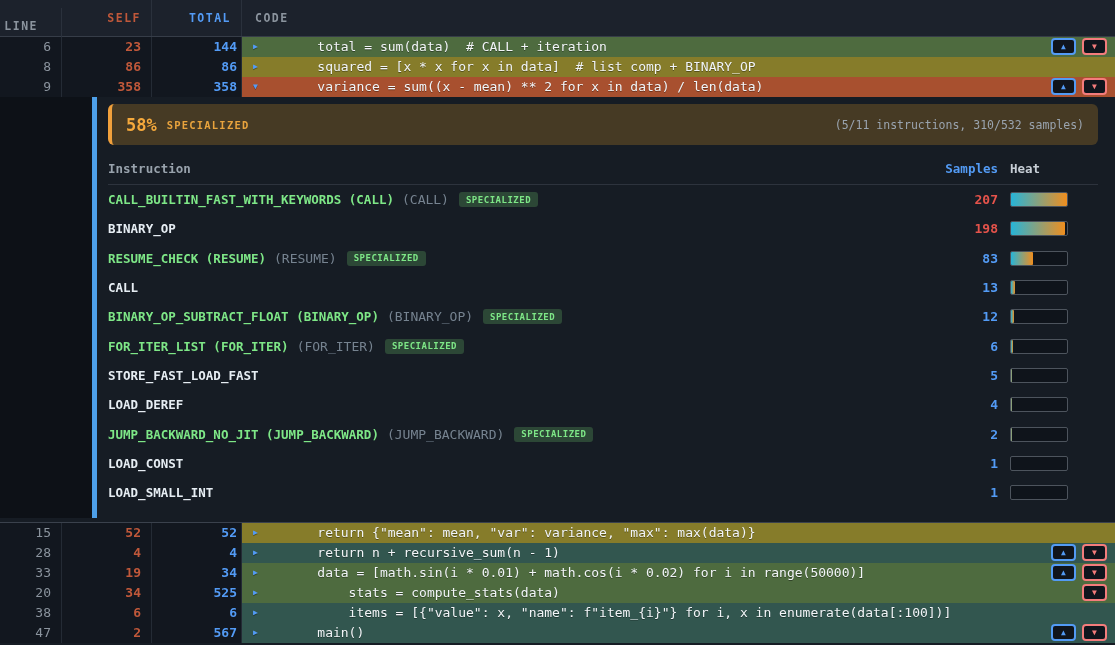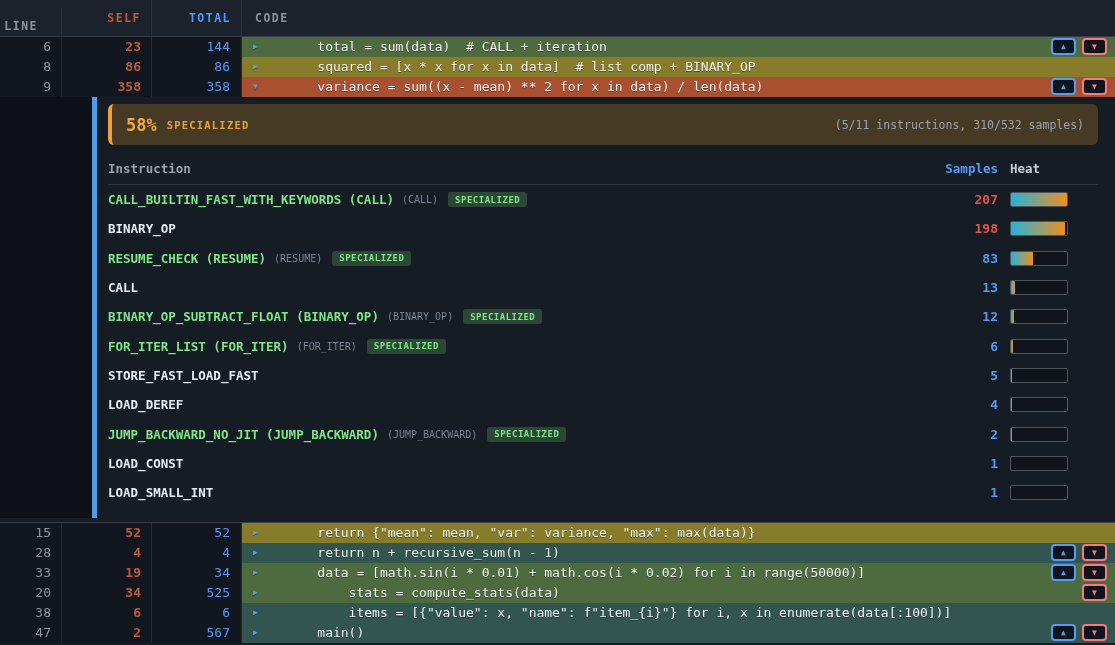--- a/index.html
+++ b/index.html
@@ -20,21 +20,21 @@
   .hc.self  { width:90px;  padding-right:10px; border-right:1px solid #2a313c; color:#c0583a; }
   .hc.total { width:90px;  padding-right:10px; border-right:1px solid #2a313c; color:#539bf5; }
   .hc.code  { flex:1; justify-content:flex-start; padding-left:13px; }
   
   .row { display:flex; height:20px; font-size:13px; }
   .cell { height:20px; line-height:20px; }
   .cell.line  { width:62px; text-align:right; padding-right:10px; color:#8b949e;
                 background:#12171f; border-right:1px solid #242b35; }
   .cell.self  { width:90px; text-align:right; padding-right:10px; color:#c0583a; font-weight:bold;
                 background:#12171f; border-right:1px solid #242b35; }
-  .cell.total { width:90px; text-align:right; padding-right:11px; color:#539bf5; font-weight:normal;
+  .cell.total { width:90px; text-align:right; padding-right:4px; color:#539bf5; font-weight:bold;
                 background:#12171f; border-right:1px solid #242b35; }
   .cell.code  { flex:1; position:relative; color:#f2f5f8; text-shadow:0 1px 0 rgba(0,0,0,0.35); }
   .exp { position:absolute; left:11px; top:0; line-height:20px; font-size:8px; color:#539bf5; }
   .src { margin:0; padding-left:44px; white-space:pre; font-family:inherit; font-size:13px; line-height:20px; }
   .btns { position:absolute; right:8px; top:1px; display:flex; gap:6px; }
   .mbtn { width:25px; height:17px; padding:0; border-radius:4px; background:#10151d;
           display:flex; align-items:center; justify-content:center; font-size:8px; cursor:pointer;
           font-family:inherit; line-height:1; }
   .mbtn.up   { border:2px solid #539bf5; color:#539bf5; }
   .mbtn.down { border:2px solid #f47c7c; color:#f47c7c; }
@@ -50,21 +50,21 @@
   .psummary { margin-left:auto; color:#9aa4af; font-size:11.5px; }
   .ihead { display:flex; align-items:center; height:33px; margin-top:7px;
            border-bottom:1px solid #2d333d; font-size:12.5px; font-weight:bold; }
   .ihead .n { flex:1; color:#98a2ac; }
   .ihead .s { width:60px; text-align:right; color:#539bf5; }
   .ihead .h { width:100px; padding-left:12px; color:#c6cdd5; }
   .irow { display:flex; align-items:center; height:29.3px; }
   .iname { flex:1; display:flex; align-items:center; font-weight:bold; font-size:12.5px; }
   .iname.spec  { color:#7ee787; }
   .iname.plain { color:#e6edf3; }
-  .ibase  { color:#768390; font-weight:normal; font-size:10px; margin-left:8px; }
+  .ibase  { color:#768390; font-weight:normal; font-size:13px; margin-left:8px; }
   .ibadge { background:#2c4736; color:#7ee787; font-size:9px; font-weight:bold;
             padding:2.5px 7px; border-radius:3px; margin-left:10px; letter-spacing:0.5px; }
   .isamples { width:60px; text-align:right; font-weight:bold; font-size:13px; }
   .iheat { width:100px; padding-left:12px; }
   .bar  { width:58px; height:15px; border:1px solid #4d545d; border-radius:2px; background:#0f141b; }
   .fill { height:100%; background:linear-gradient(90deg,#27b4d8,#ef8e1f); border-radius:1px; }
   
   .bottom { border-top:1px solid #3a414c; }
 </style>
 </head>

